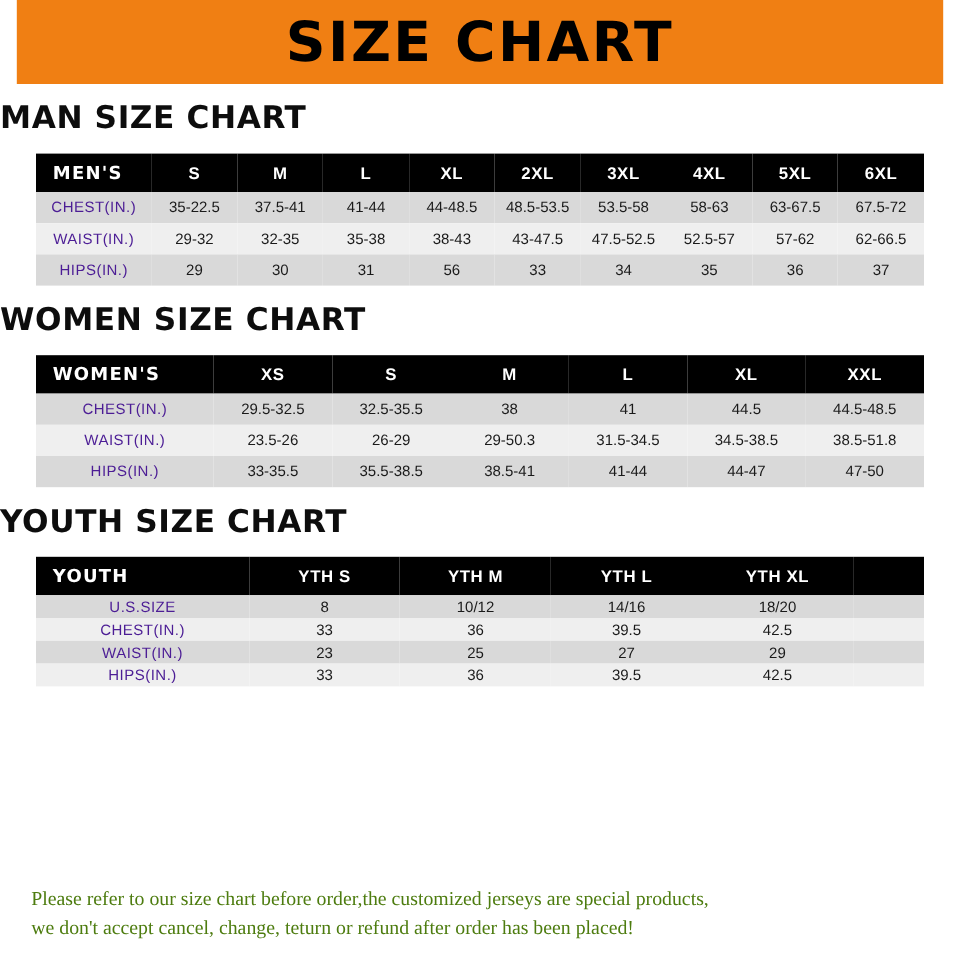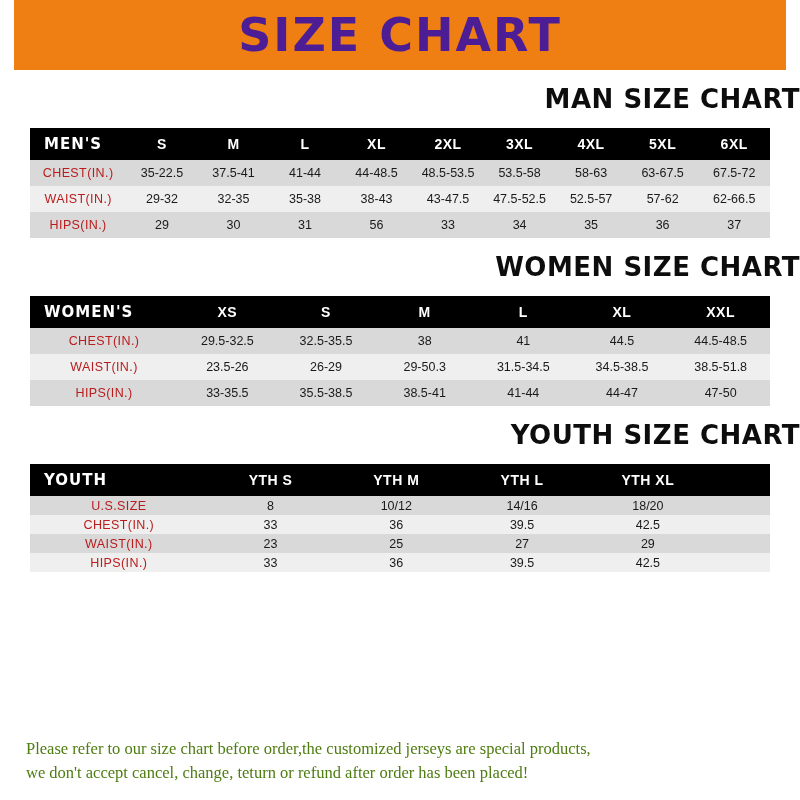--- a/index.html
+++ b/index.html
@@ -27,37 +27,37 @@
     display: flex;
     align-items: center;
     justify-content: center;
     position: relative;
   }
   .banner-title {
     font-family: "DejaVu Sans", sans-serif;
     font-weight: bold;
     font-size: 46px;
     letter-spacing: 2px;
-    color: #4c1d95;
+    color: #000000;
     line-height: 1;
   }
   .banner-edge-left,
   .banner-edge-right {
     position: absolute;
     top: 0;
     width: 14px;
     height: 70px;
     background: #ffffff;
   }
   .banner-edge-left { left: 0; }
   .banner-edge-right { right: 0; }
 
   
   .section-title {
-    text-align: right;
+    text-align: left;
     font-family: "DejaVu Sans", sans-serif;
     font-weight: bold;
     font-size: 26px;
     letter-spacing: 0.5px;
     color: #0d0d0d;
     margin: 14px 0 10px 0;
   }
 
   
   .chart-wrap {
@@ -99,21 +99,21 @@
   }
   table.size-table tbody tr.shade-dark {
     background: #d9d9d9;
   }
   table.size-table tbody tr.shade-light {
     background: #efefef;
   }
   table.size-table tbody td.row-label {
     font-size: 12.5px;
     letter-spacing: 0.4px;
-    color: #b91c1c;
+    color: #4c1d95;
   }
 
   
   .man-table col.c-label { width: 13%; }
   .man-table col.c-data  { width: 9.66%; }
 
   
   .women-table col.c-label { width: 20%; }
   .women-table col.c-data  { width: 13.33%; }
 

